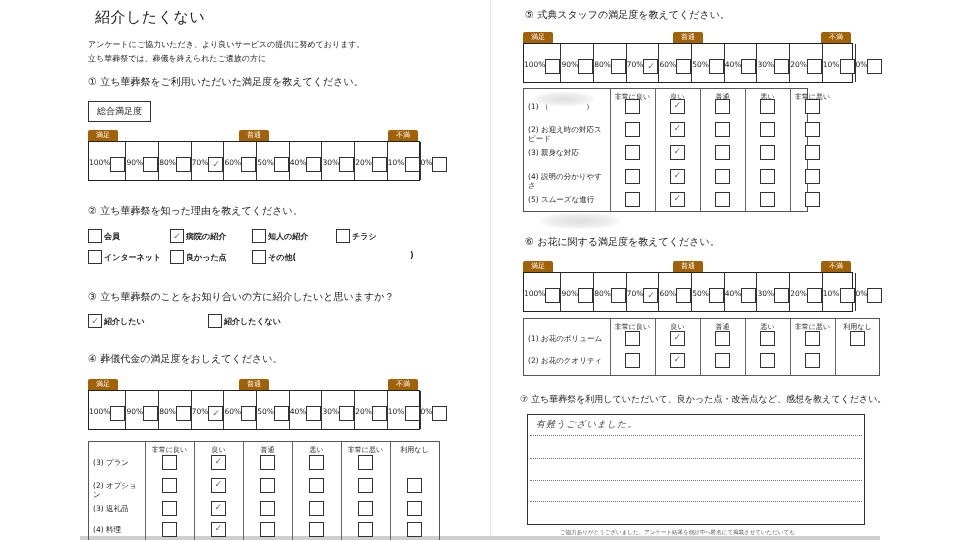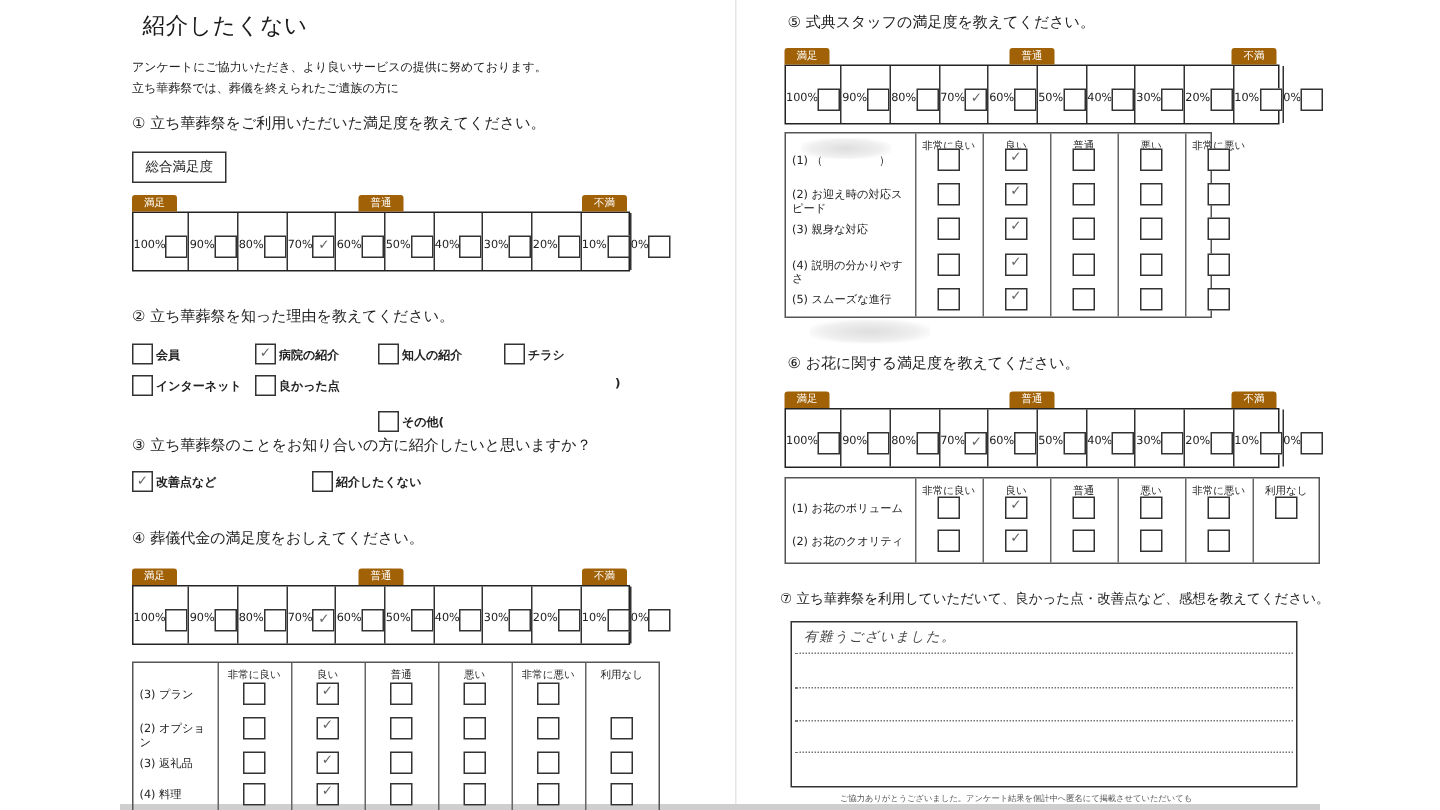--- a/index.html
+++ b/index.html
@@ -139,32 +139,32 @@
       <span>チラシ</span>
     </div>
     <div class="opt" style="left: 88px; top: 250px;">
       <div class="cb"></div>
       <span>インターネット</span>
     </div>
     <div class="opt" style="left: 170px; top: 250px;">
       <div class="cb"></div>
       <span>良かった点</span>
     </div>
-    <div class="opt" style="left: 252px; top: 250px; margin-top: 24px;">
+    <div class="opt" style="left: 252px; top: 250px;">
       <div class="cb"></div>
       <span>その他(</span>
     </div>
     <div class="opt" style="left: 410px; top: 251px;">)</div>
   </div>
 
 <div class="abs q" style="left:88px; top:290px;">③ 立ち華葬祭のことをお知り合いの方に紹介したいと思いますか？</div>
 <div id="q3-options">
     <div class="opt" style="left: 88px; top: 314px;">
       <div class="cb checked"></div>
-      <span>改善点など</span>
+      <span>紹介したい</span>
     </div>
     <div class="opt" style="left: 208px; top: 314px;">
       <div class="cb"></div>
       <span>紹介したくない</span>
     </div>
   </div>
 
 <div class="abs q" style="left:88px; top:352px;">④ 葬儀代金の満足度をおしえてください。</div>
 <div class="scale" id="scale-q4" style="left:88px; top:379px; width:332px;">
     <div class="tags">

